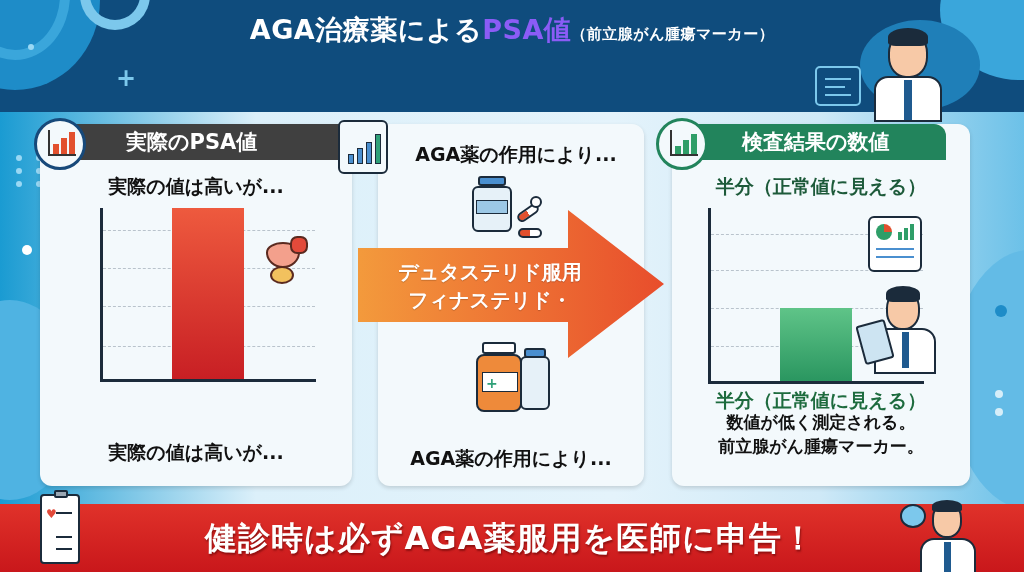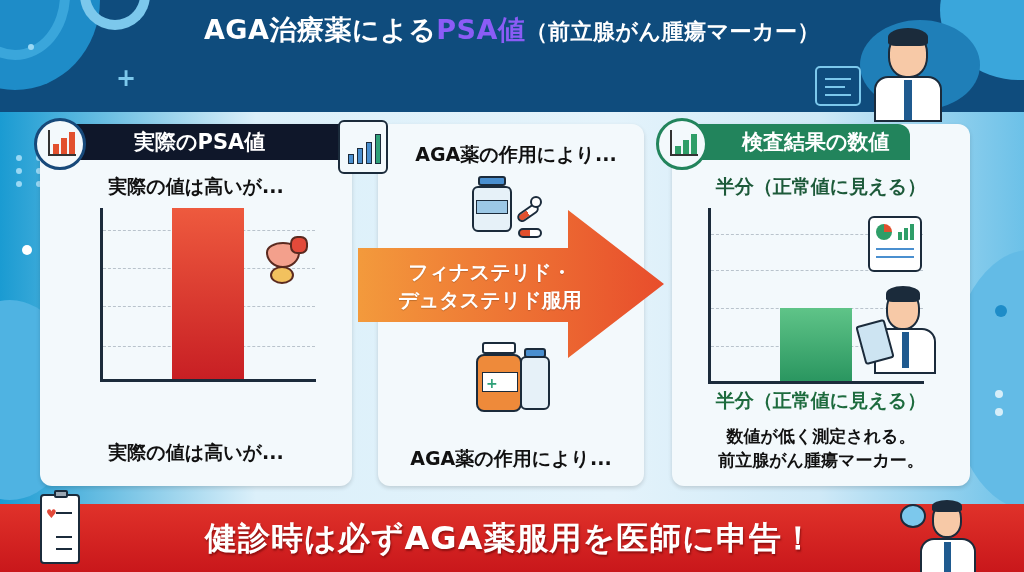--- a/index.html
+++ b/index.html
@@ -19,41 +19,41 @@
   .b3 { left: 940px; top: -60px; width: 160px; height: 140px; background: #3aa6db; }
   .b4 { left: 860px; top: 20px; width: 120px; height: 90px; background: #1f7fb8; }
   .b5 { left: -60px; top: 300px; width: 140px; height: 200px; background: #4fb3e2; }
   .b6 { left: 950px; top: 250px; width: 160px; height: 260px; background: #63bbe6; }
   .dot { position: absolute; width: 6px; height: 6px; border-radius: 50%; background: #9ad8f4; }
   .plus { position: absolute; color: #7cc8ec; font-size: 24px; font-weight: bold; }
 
   .title-wrap { position: absolute; left: 0; top: 10px; width: 1024px; text-align: center; color: #fff; }
   .title-l1 { font-size: 27px; font-weight: bold; letter-spacing: 0.5px; line-height: 40px; }
   .title-l1 .hl { color: #8b5cf6; }
-  .title-l1 .sub { font-size: 22px; text-align: center; }
+  .title-l1 .sub { font-size: 15px; text-align: center; }
   .title-l2 { font-size: 27px; font-weight: bold; line-height: 42px; }
   .title-l2 .hl { color: #f7e27a; }
 
   .doc-icon { position: absolute; left: 815px; top: 66px; width: 46px; height: 40px; border: 2px solid #7cc8ec; border-radius: 5px; }
   .doc-icon i { position: absolute; left: 8px; height: 2px; background: #7cc8ec; }
 
   .doctor { position: absolute; }
   .head { position: absolute; border-radius: 45%; background: #f7c9a7; border: 2px solid #1b2b3b; }
   .hair { position: absolute; background: #1b2b3b; border-radius: 50% 50% 20% 20%; }
   .coat { position: absolute; background: #ffffff; border: 2px solid #1b2b3b; border-radius: 14px 14px 0 0; }
   .tie { position: absolute; background: #1f5a8f; }
 
   .panel { position: absolute; background: #f3f9fc; border-radius: 12px; box-shadow: 0 2px 4px rgba(0,0,0,0.15); }
   .p1 { left: 40px; top: 124px; width: 312px; height: 362px; }
   .p2 { left: 378px; top: 124px; width: 266px; height: 362px; }
   .p3 { left: 672px; top: 124px; width: 298px; height: 362px; }
 
   .hdr { position: absolute; top: 0; height: 36px; color: #fff; font-weight: bold; font-size: 21px; line-height: 36px; border-radius: 12px 12px 0 0; }
-  .p1 .hdr { left: 8px; width: 312px; background: #0f172a; padding-left: 86px; }
-  .p3 .hdr { left: 0; width: 238px; background: #22845c; padding-left: 70px; }
+  .p1 .hdr { left: 0; width: 312px; background: #404040; padding-left: 86px; }
+  .p3 .hdr { left: 0; width: 274px; background: #22845c; padding-left: 70px; }
 
   .badge { position: absolute; width: 52px; height: 52px; border-radius: 50%; background: #f3f9fc; top: -6px; }
   .p1 .badge { left: -6px; border: 3px solid #17497a; }
   .p3 .badge { left: -16px; border: 3px solid #22845c; }
   .badge .bar { position: absolute; bottom: 13px; width: 6px; }
   .badge .axis { position: absolute; left: 11px; bottom: 11px; width: 28px; height: 26px; border-left: 2px solid #333; border-bottom: 2px solid #333; }
 
   .cap { position: absolute; width: 100%; text-align: center; font-weight: bold; color: #111; }
   .chart { position: absolute; }
   .yaxis { position: absolute; left: 0; top: 0; width: 3px; background: #1b2b3b; }
@@ -175,22 +175,22 @@
 <svg class="arrow" viewBox="0 0 308 148">
   <defs>
     <linearGradient id="ag" x1="0" y1="0" x2="1" y2="0">
       <stop offset="0" stop-color="#f39a3c"></stop>
       <stop offset="1" stop-color="#e84d2c"></stop>
     </linearGradient>
   </defs>
   <polygon points="0,38 210,38 210,0 306,74 210,148 210,112 0,112" fill="url(#ag)"></polygon>
 </svg>
 <div class="arrow-text">
+  <div>デュタステリド服用</div>
   <div>フィナステリド・</div>
-  <div>デュタステリド服用</div>
 </div>
 
 <div class="panel p3">
   <div class="hdr">検査結果の数値</div>
   <div class="badge">
     <div class="axis"></div>
     <div class="bar" style="left:16px;height:8px;background:#2f9e68;"></div>
     <div class="bar" style="left:24px;height:14px;background:#2f9e68;"></div>
     <div class="bar" style="left:32px;height:20px;background:#2f9e68;"></div>
   </div>
@@ -213,21 +213,21 @@
     <div style="position:absolute;left:6px;top:38px;width:38px;height:2px;background:#4a8fcf;"></div>
   </div>
   <div class="doctor" style="left:186px;top:160px;width:80px;height:90px;">
     <div class="coat" style="left:16px;top:44px;width:62px;height:46px;"></div>
     <div class="tie" style="left:44px;top:48px;width:7px;height:36px;"></div>
     <div class="head" style="left:28px;top:6px;width:34px;height:40px;"></div>
     <div class="hair" style="left:28px;top:2px;width:34px;height:16px;"></div>
     <div style="position:absolute;left:2px;top:38px;width:30px;height:40px;background:#cde4f2;border:2px solid #1b2b3b;border-radius:3px;transform:rotate(-15deg);"></div>
   </div>
   <div class="cap" style="top:264px;font-size:19px;color:#1d6b3e;">半分（正常値に見える）</div>
-  <div class="cap" style="top:300px;font-size:17px;line-height:24px;">
+  <div class="cap" style="top:286px;font-size:17px;line-height:24px;">
     <div>数値が低く測定される。</div>
     <div>前立腺がん腫瘍マーカー。</div>
   </div>
 </div>
 
 <div class="banner"></div>
 <div class="clip">
   <div style="position:absolute;left:12px;top:-6px;width:14px;height:8px;background:#9aa7b3;border:2px solid #1b2b3b;border-radius:2px;"></div>
   <div style="position:absolute;left:4px;top:12px;color:#e24a3a;font-size:12px;line-height:12px;">♥</div>
   <div class="line" style="top:16px;width:16px;"></div>

